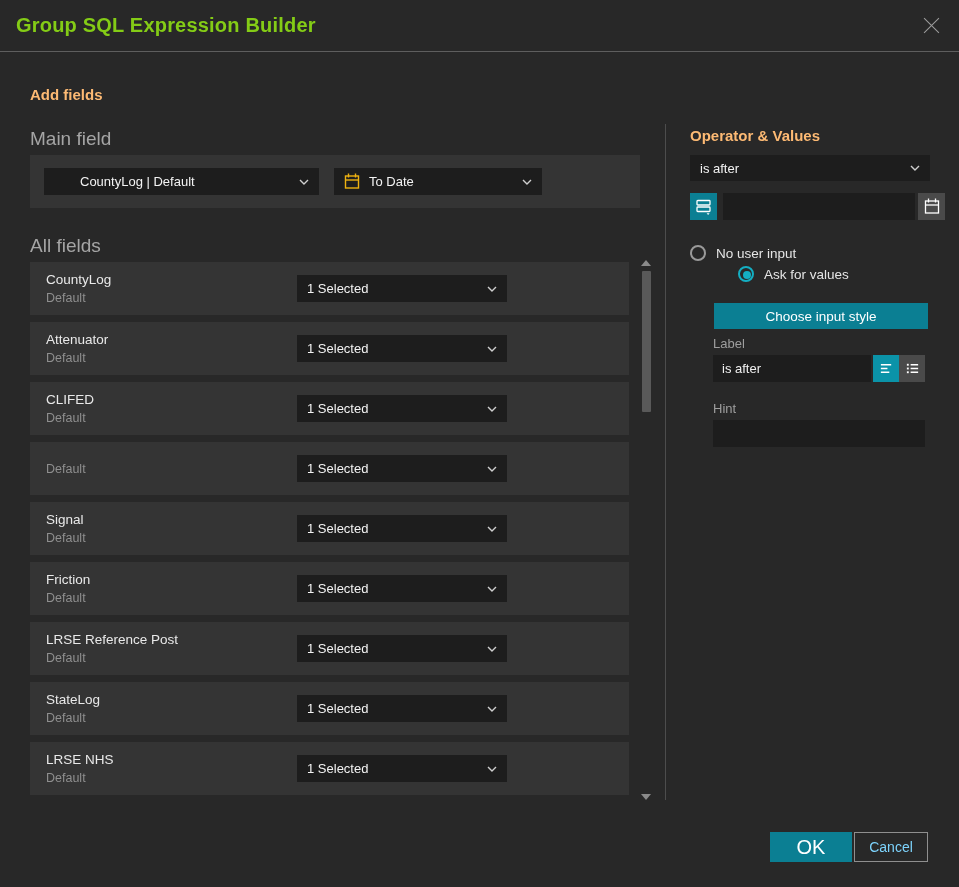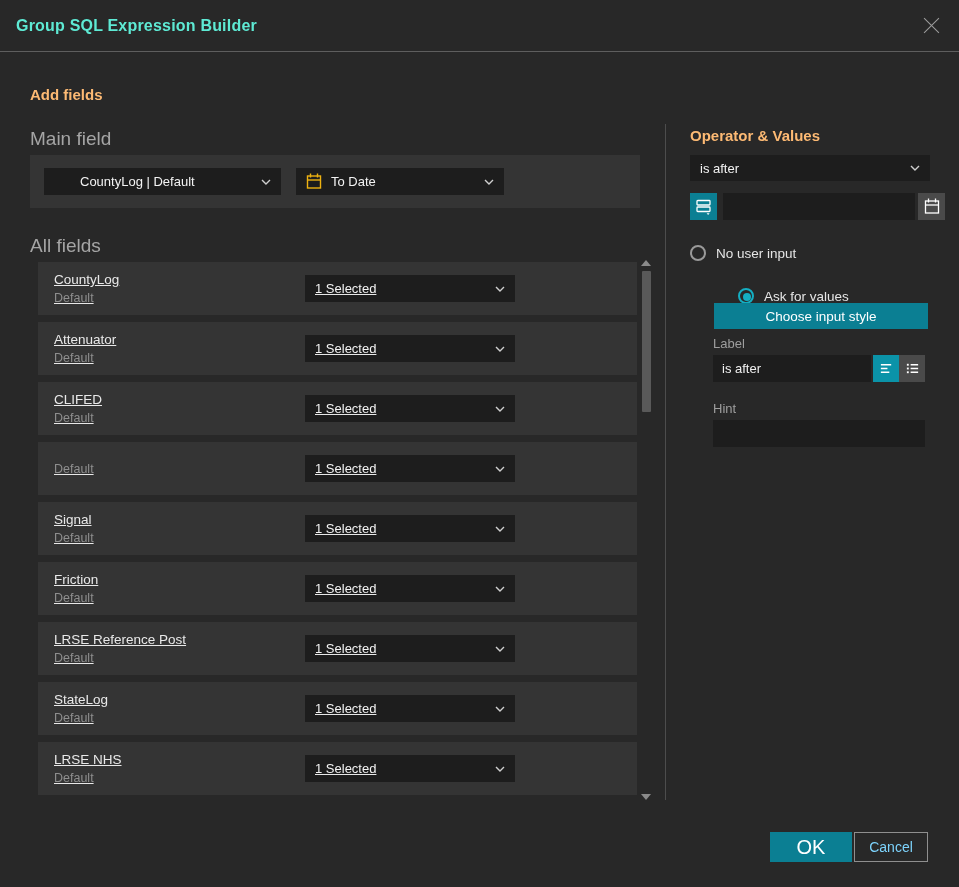--- a/index.html
+++ b/index.html
@@ -12,43 +12,43 @@
   }
   .dialog { position:relative; width:959px; height:887px; background:#282828; }
 
   
   .dlg-header {
     position:absolute; left:0; top:0; width:959px; height:52px;
     border-bottom:1px solid #5e5e5e;
     display:flex; align-items:center; justify-content:space-between;
     padding:0 18px 0 16px;
   }
-  .dlg-title { font-size:16px; font-weight:bold; color:#5eead4; letter-spacing:.2px; }
+  .dlg-title { font-size:20px; font-weight:bold; color:#84cc16; letter-spacing:.2px; }
   .close-btn { width:20px; height:20px; display:flex; align-items:center; justify-content:center; cursor:pointer; color:#9b9b9b; }
 
   
   .section-heading { position:absolute; font-size:15px; font-weight:bold; color:#fdba74; }
   .sub-label { position:absolute; font-size:19px; color:#a5a5a5; }
 
   .main-field-row {
     position:absolute; left:30px; top:155px; width:610px; height:53px;
     background:#343434; display:flex; align-items:center; padding-left:14px;
   }
   .dropdown {
     background:#1d1d1d; color:#f3f3f3; height:27px;
     display:flex; align-items:center; font-size:13px;
     padding:0 10px; cursor:pointer;
   }
   .dropdown .dd-text { flex:1; white-space:nowrap; overflow:hidden; }
   .dropdown .chev { color:#cfcfcf; margin-left:8px; display:flex; }
-  .dd-main-field { width:237px;padding-left:36px; }
+  .dd-main-field { width:275px;padding-left:36px; }
   .dd-date { width:208px; margin-left:15px; }
   .dd-date .cal-ic { margin-right:9px; display:flex; color:#eeb211; }
 
-  .fields-list { position:absolute; left:38px; top:262px; width:599px;text-decoration:underline; }
+  .fields-list { position:absolute; left:30px; top:262px; width:599px; }
   .field-row {
     height:53px; margin-bottom:7px; background:#343434;
     display:flex; align-items:center; padding:0 0 0 16px; position:relative;
   }
   .field-texts { width:251px; }
   .field-name { font-size:13.5px; color:#e9e9e9; margin-bottom:4px; }
   .field-sub  { font-size:12.5px; color:#8f8f8f; }
   .field-row .dropdown { width:210px; }
 
   
@@ -340,21 +340,21 @@
           <line x1="11.5" y1="0.5" x2="11.5" y2="4.5" stroke="currentColor" stroke-width="1.3"></line>
           <line x1="2" y1="7" x2="14" y2="7" stroke="currentColor" stroke-width="1.3"></line>
         </svg>
     </span>
   </div>
 
   <div class="radio-row" style="top:245px;">
     <span class="radio-circle"></span>
     <span class="radio-label">No user input</span>
   </div>
-  <div class="radio-row" style="top:288px;padding-left:48px;">
+  <div class="radio-row" style="top:266px;padding-left:48px;">
     <span class="radio-circle checked"></span>
     <span class="radio-label">Ask for values</span>
   </div>
 
   <button class="choose-style-btn">Choose input style</button>
 
   <div class="lbl" style="left:713px; top:336px;">Label</div>
   <div class="label-row">
     <input class="text-input label-input" type="text" value="is after" style="">
     <span class="toggle-pair">

